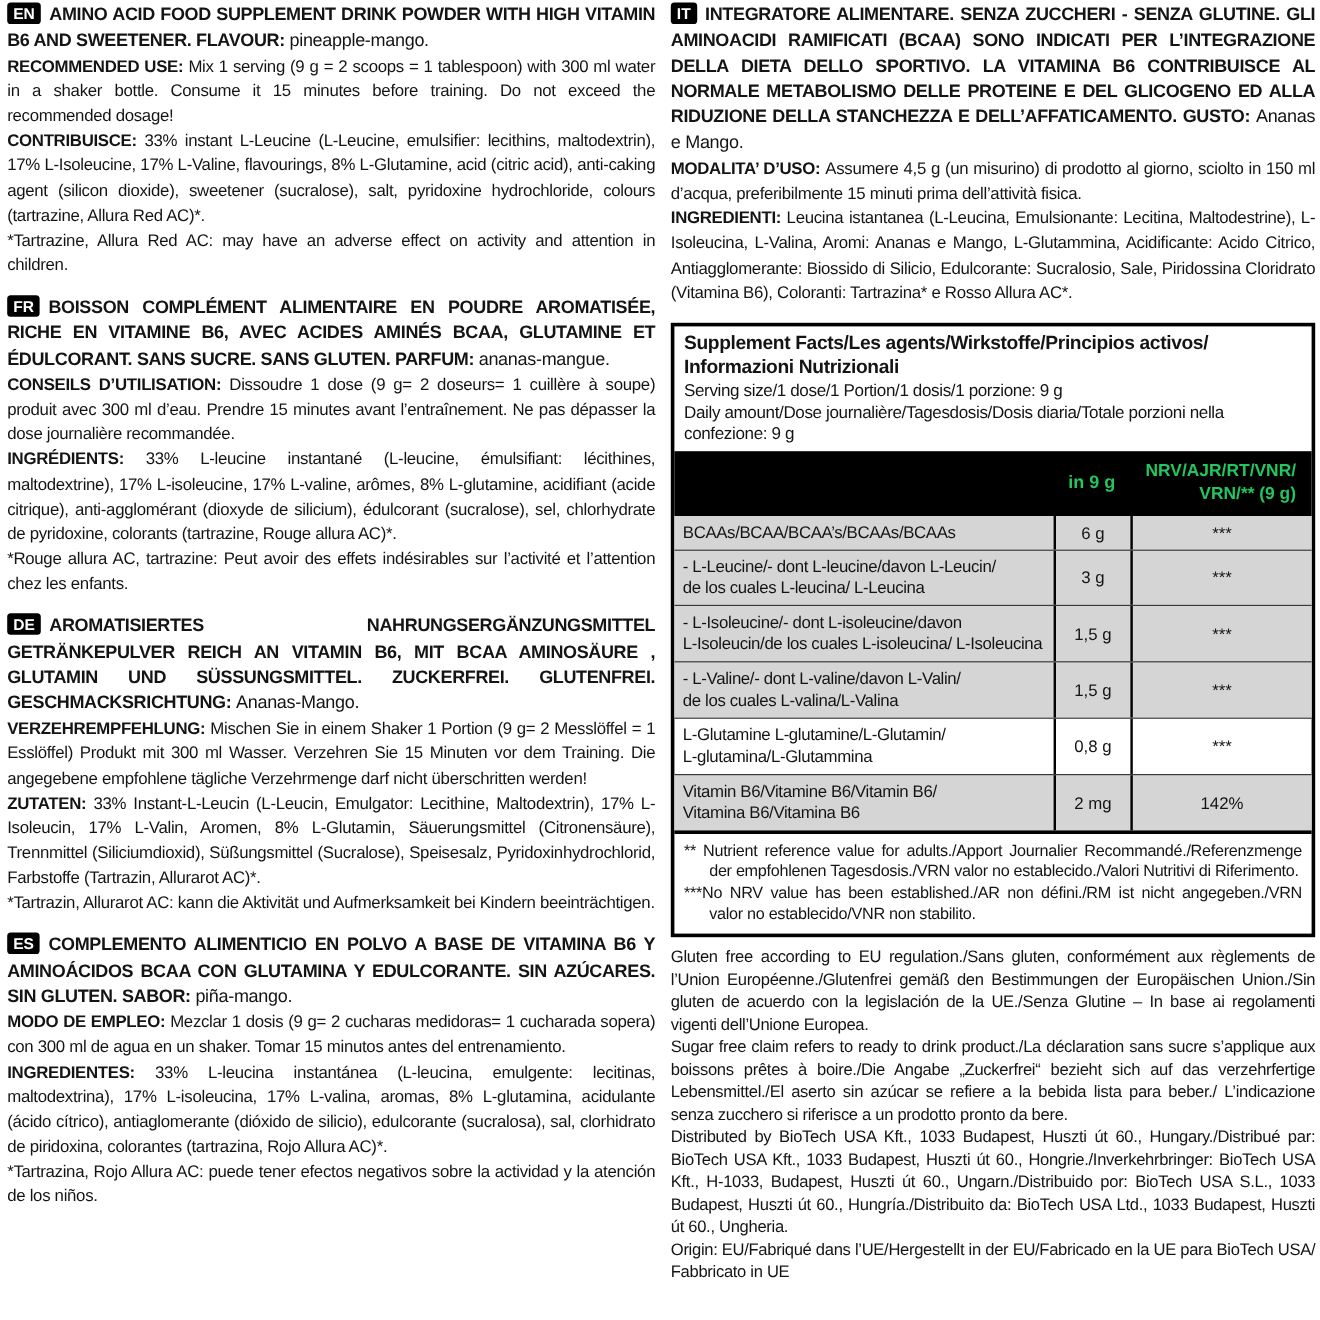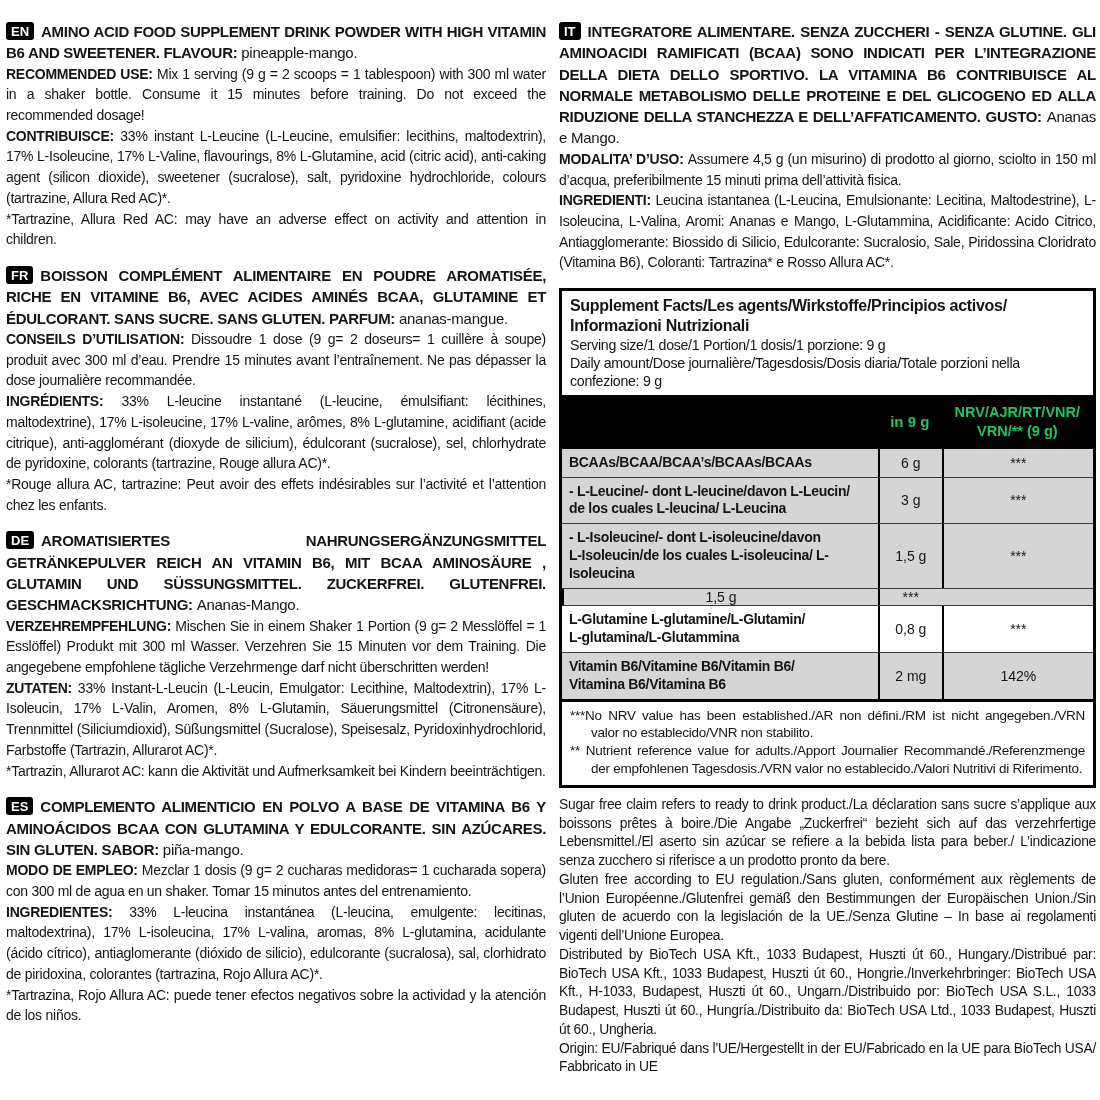--- a/index.html
+++ b/index.html
@@ -1,42 +1,42 @@
 <!DOCTYPE html>
 <html style="--badge-bg: #000000; --band-bg: #000000; --shade: #d5d5d5;"><head>
 <meta charset="utf-8">
 <style>
   html,body{margin:0;padding:0;background:#fff;}
   body{width:1100px;height:1100px;color:#141414;font-family:"Liberation Sans",sans-serif;}
   .page{position:relative;width:1100px;height:1100px;overflow:hidden;background:#fff;}
-  .col{position:absolute;top:21px;}
+  .col{position:absolute;top:2px;}
   .col-left{left:6px;width:540px;}
   .col-right{left:559px;width:537px;}
   .section{margin:0 0 15px 0;}
   .para{margin:0;text-align:justify;font-size:14px;line-height:1.48;letter-spacing:-0.25px;}
   .para strong{font-weight:700;}
   .heading{font-size:15px;line-height:1.42;font-weight:400;}
   .heading strong{letter-spacing:-0.3px;}
   .badge{display:inline-block;background:var(--badge-bg,#000);color:#fff;font-weight:700;
          font-size:13px;line-height:1;padding:3px 5px 2px;border-radius:3px;margin-right:7px;
          position:relative;top:-1px;letter-spacing:0;}
   
   .facts{border:3px solid #000;margin-top:9px;background:#fff;}
   .facts-head{padding:5px 8px 4px;}
   .facts-title{font-weight:700;font-size:16px;line-height:1.25;letter-spacing:-0.3px;white-space:pre-line;}
   .facts-line{font-size:14.2px;line-height:1.28;letter-spacing:-0.3px;}
   .facts-band{display:grid;grid-template-columns:59.5% 12% 28.5%;background:var(--band-bg,#000);color:#22c55e;min-height:54px;}
   .band-cell{display:flex;align-items:center;justify-content:center;text-align:center;font-weight:700;}
   .band-amt{font-size:15px;}
-  .band-nrv{font-size:14.5px;line-height:1.25;white-space:pre-line;}
+  .band-nrv{font-size:14.5px;line-height:1.25;white-space:pre-line;text-align:right;}
   .facts-row{display:grid;grid-template-columns:59.5% 12% 28.5%;border-top:1.5px solid #3a3a3a;}
   .facts-row:first-child{border-top:none;}
   .facts-row.shade{background:var(--shade,#d5d5d5);}
   .cell{display:flex;align-items:center;}
-  .cell-label{font-weight:700;font-size:14px;line-height:1.28;letter-spacing:-0.3px;
+  .cell-label{font-weight:400;font-size:14px;line-height:1.28;letter-spacing:-0.3px;
               padding:5px 4px 5px 7px;white-space:pre-line;}
   .cell-amt,.cell-nrv{justify-content:center;font-size:14px;border-left:2.5px solid #000;}
   .facts-foot{border-top:3px solid #000;padding:5px 8px 7px;}
   .note{margin:0;font-size:13.5px;line-height:1.32;letter-spacing:-0.25px;text-align:justify;
         padding-left:21px;text-indent:-21px;}
   
   .bottom{margin-top:8px;}
   .bottom p{margin:0;font-size:13.8px;line-height:1.36;letter-spacing:-0.25px;text-align:justify;}
 </style>
 </head>
@@ -107,44 +107,46 @@
   </div>
 
   <div class="facts-row shade">
     <div class="cell cell-label">- L-Isoleucine/- dont L-isoleucine/davon
 L-Isoleucin/de los cuales L-isoleucina/ L-Isoleucina</div>
     <div class="cell cell-amt">1,5 g</div>
     <div class="cell cell-nrv">***</div>
   </div>
 
   <div class="facts-row shade">
+    <div class="cell cell-label">- L-Valine/- dont L-valine/davon L-Valin/
+de los cuales L-valina/L-Valina</div>
     <div class="cell cell-amt">1,5 g</div>
     <div class="cell cell-nrv">***</div>
   </div>
 
   <div class="facts-row">
     <div class="cell cell-label">L-Glutamine L-glutamine/L-Glutamin/
 L-glutamina/L-Glutammina</div>
     <div class="cell cell-amt">0,8 g</div>
     <div class="cell cell-nrv">***</div>
   </div>
 
   <div class="facts-row shade">
     <div class="cell cell-label">Vitamin B6/Vitamine B6/Vitamin B6/
 Vitamina B6/Vitamina B6</div>
     <div class="cell cell-amt">2 mg</div>
     <div class="cell cell-nrv">142%</div>
   </div>
 </div>
       <div class="facts-foot" id="facts-foot">
+          <p class="note">** Nutrient reference value for adults./Apport Journalier Recommandé./Referenzmenge der empfohlenen Tagesdosis./VRN valor no establecido./Valori Nutritivi di Riferimento.</p>
           <p class="note">***No NRV value has been established./AR non défini./RM ist nicht angegeben./VRN valor no establecido/VNR non stabilito.</p>
-          <p class="note">** Nutrient reference value for adults./Apport Journalier Recommandé./Referenzmenge der empfohlenen Tagesdosis./VRN valor no establecido./Valori Nutritivi di Riferimento.</p>
         </div>
     </div>
 
     <div class="bottom" id="legal-block">
+        <p>Gluten free according to EU regulation./Sans gluten, conformément aux règlements de l’Union Européenne./Glutenfrei gemäß den Bestimmungen der Europäischen Union./Sin gluten de acuerdo con la legislación de la UE./Senza Glutine – In base ai regolamenti vigenti dell’Unione Europea.</p>
         <p>Sugar free claim refers to ready to drink product./La déclaration sans sucre s’applique aux boissons prêtes à boire./Die Angabe „Zuckerfrei“ bezieht sich auf das verzehrfertige Lebensmittel./El aserto sin azúcar se refiere a la bebida lista para beber./ L’indicazione senza zucchero si riferisce a un prodotto pronto da bere.</p>
-        <p>Gluten free according to EU regulation./Sans gluten, conformément aux règlements de l’Union Européenne./Glutenfrei gemäß den Bestimmungen der Europäischen Union./Sin gluten de acuerdo con la legislación de la UE./Senza Glutine – In base ai regolamenti vigenti dell’Unione Europea.</p>
         <p>Distributed by BioTech USA Kft., 1033 Budapest, Huszti út 60., Hungary./Distribué par: BioTech USA Kft., 1033 Budapest, Huszti út 60., Hongrie./Inverkehrbringer: BioTech USA Kft., H-1033, Budapest, Huszti út 60., Ungarn./Distribuido por: BioTech USA S.L., 1033 Budapest, Huszti út 60., Hungría./Distribuito da: BioTech USA Ltd., 1033 Budapest, Huszti út 60., Ungheria.</p>
         <p>Origin: EU/Fabriqué dans l’UE/Hergestellt in der EU/Fabricado en la UE para BioTech USA/ Fabbricato in UE</p>
       </div>
   </div>
 </div>
 
 </body></html>

